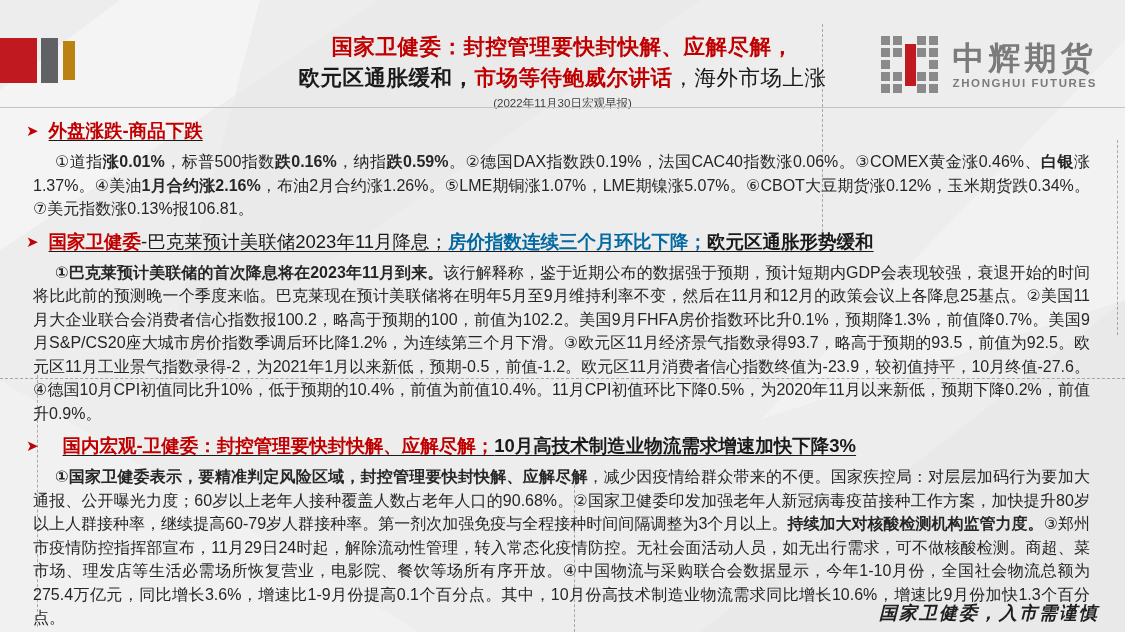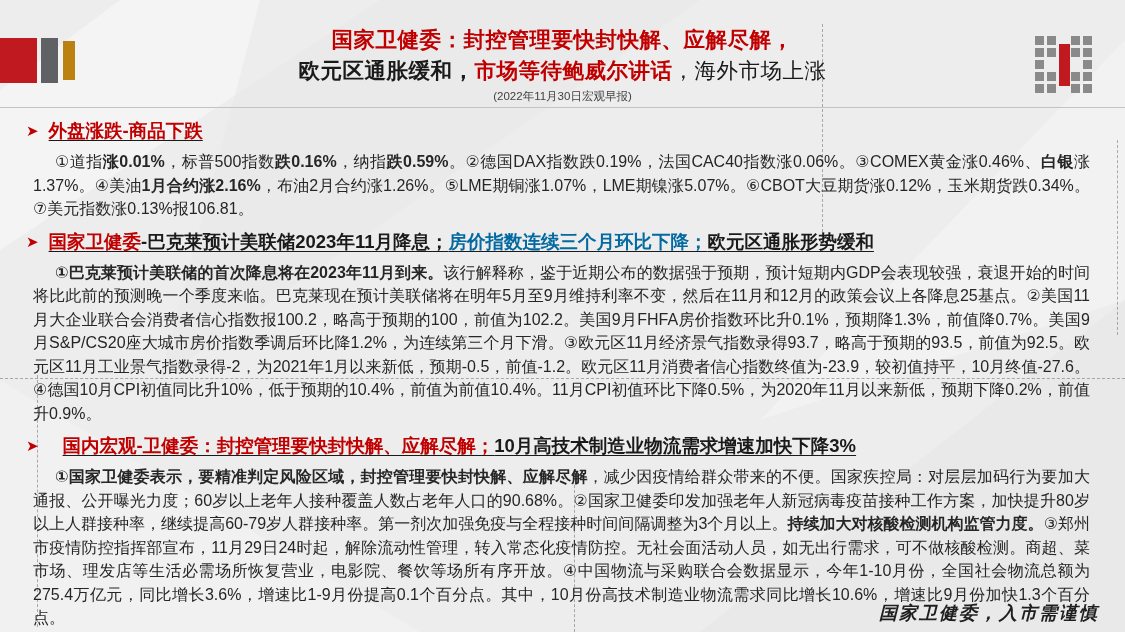--- a/index.html
+++ b/index.html
@@ -13,21 +13,21 @@
   }
   .bg-svg{position:absolute;left:0;top:0;width:100%;height:100%;z-index:0;}
 
   
   .deco{position:absolute;z-index:2;}
   .deco-red{left:0;top:38px;width:37px;height:45px;background:#c01a20;}
   .deco-gray{left:41px;top:38px;width:17px;height:45px;background:#5f6164;}
   .deco-gold{left:63px;top:41px;width:12px;height:39px;background:#bb8212;}
 
   
-  .header{position:absolute;left:0;top:25px;width:100%;text-align:center;z-index:2;}
+  .header{position:absolute;left:0;top:32px;width:100%;text-align:center;z-index:2;}
   .title-line{font-weight:bold;font-size:21.5px;line-height:31px;letter-spacing:.5px;color:#1a1a1a;}
   .subtitle{font-size:11.5px;color:#3f3f3f;margin-top:2px;}
 
   
   .logo{position:absolute;right:28px;top:36px;display:flex;align-items:center;gap:10px;z-index:2;}
   .logo-text{text-align:left;}
   .logo-cn{font-size:32px;font-weight:bold;color:#7b7b7b;letter-spacing:4px;line-height:34px;}
   .logo-en{font-size:11.5px;font-weight:bold;color:#7b7b7b;letter-spacing:1.6px;margin-top:2px;}
 
   .divider{position:absolute;left:0;top:107px;width:100%;height:1px;background:#c3c3c3;z-index:2;}
@@ -100,36 +100,40 @@
           <rect x="12" y="36" width="9" height="9"></rect>
           <rect x="36" y="36" width="9" height="9"></rect>
           <rect x="48" y="36" width="9" height="9"></rect>
         <rect x="0" y="48" width="9" height="9"></rect>
           <rect x="12" y="48" width="9" height="9"></rect>
           <rect x="36" y="48" width="9" height="9"></rect>
           <rect x="48" y="48" width="9" height="9"></rect>
       </g>
       <rect x="24" y="8" width="11" height="42" fill="#c01a20"></rect>
     </svg>
+    <div class="logo-text">
+      <div class="logo-cn">中辉期货</div>
+      <div class="logo-en">ZHONGHUI FUTURES</div>
+    </div>
   </div>
 
   <div class="divider"></div>
 
   <div class="content">
 
     <section class="s1">
       <div class="sec-head">
         <span class="arrow">➤</span><span class="head-runs"><span style="font-weight: bold; color: rgb(192, 0, 0);">外盘涨跌-商品下跌</span></span>
       </div>
       <p class="sec-body"><span>①道指</span><span style="font-weight: bold;">涨0.01%</span><span>，标普500指数</span><span style="font-weight: bold;">跌0.16%</span><span>，纳指</span><span style="font-weight: bold;">跌0.59%</span><span>。②德国DAX指数跌0.19%，法国CAC40指数涨0.06%。③COMEX黄金涨0.46%、</span><span style="font-weight: bold;">白银</span><span>涨1.37%。④美油</span><span style="font-weight: bold;">1月合约涨2.16%</span><span>，布油2月合约涨1.26%。⑤LME期铜涨1.07%，LME期镍涨5.07%。⑥CBOT大豆期货涨0.12%，玉米期货跌0.34%。⑦美元指数涨0.13%报106.81。</span></p>
     </section>
 
     <section class="s2">
       <div class="sec-head">
-        <span class="arrow">➤</span><span class="head-runs"><span style="font-weight: bold; color: rgb(192, 0, 0);">国家卫健委</span><span style="font-weight: bold;">-巴克莱预计美联储2023年11月降息；</span><span style="font-weight: bold; color: #0369a1;">房价指数连续三个月环比下降；</span><span style="font-weight: bold;">欧元区通胀形势缓和</span></span>
+        <span class="arrow">➤</span><span class="head-runs"><span style="font-weight: bold; color: rgb(192, 0, 0);">国家卫健委</span><span style="font-weight: normal;">-巴克莱预计美联储2023年11月降息；</span><span style="font-weight: bold; color: #0369a1;">房价指数连续三个月环比下降；</span><span style="font-weight: bold;">欧元区通胀形势缓和</span></span>
       </div>
       <p class="sec-body"><span style="font-weight: bold;">①巴克莱预计美联储的首次降息将在2023年11月到来。</span><span>该行解释称，鉴于近期公布的数据强于预期，预计短期内GDP会表现较强，衰退开始的时间将比此前的预测晚一个季度来临。巴克莱现在预计美联储将在明年5月至9月维持利率不变，然后在11月和12月的政策会议上各降息25基点。②美国11月大企业联合会消费者信心指数报100.2，略高于预期的100，前值为102.2。美国9月FHFA房价指数环比升0.1%，预期降1.3%，前值降0.7%。美国9月S&amp;P/CS20座大城市房价指数季调后环比降1.2%，为连续第三个月下滑。③欧元区11月经济景气指数录得93.7，略高于预期的93.5，前值为92.5。欧元区11月工业景气指数录得-2，为2021年1月以来新低，预期-0.5，前值-1.2。欧元区11月消费者信心指数终值为-23.9，较初值持平，10月终值-27.6。④德国10月CPI初值同比升10%，低于预期的10.4%，前值为前值10.4%。11月CPI初值环比下降0.5%，为2020年11月以来新低，预期下降0.2%，前值升0.9%。</span></p>
     </section>
 
     <section class="s3">
       <div class="sec-head">
         <span class="arrow">➤</span><span class="head-runs"><span style="font-weight: bold; color: rgb(192, 0, 0); margin-left: 14px;">国内宏观-卫健委：封控管理要快封快解、应解尽解；</span><span style="font-weight: bold;">10月高技术制造业物流需求增速加快下降3%</span></span>
       </div>
       <p class="sec-body"><span style="font-weight: bold;">①国家卫健委表示，要精准判定风险区域，封控管理要快封快解、应解尽解</span><span>，减少因疫情给群众带来的不便。国家疾控局：对层层加码行为要加大通报、公开曝光力度；60岁以上老年人接种覆盖人数占老年人口的90.68%。②国家卫健委印发加强老年人新冠病毒疫苗接种工作方案，加快提升80岁以上人群接种率，继续提高60-79岁人群接种率。第一剂次加强免疫与全程接种时间间隔调整为3个月以上。</span><span style="font-weight: bold;">持续加大对核酸检测机构监管力度。</span><span>③郑州市疫情防控指挥部宣布，11月29日24时起，解除流动性管理，转入常态化疫情防控。无社会面活动人员，如无出行需求，可不做核酸检测。商超、菜市场、理发店等生活必需场所恢复营业，电影院、餐饮等场所有序开放。④中国物流与采购联合会数据显示，今年1-10月份，全国社会物流总额为275.4万亿元，同比增长3.6%，增速比1-9月份提高0.1个百分点。其中，10月份高技术制造业物流需求同比增长10.6%，增速比9月份加快1.3个百分点。</span></p>
     </section>

